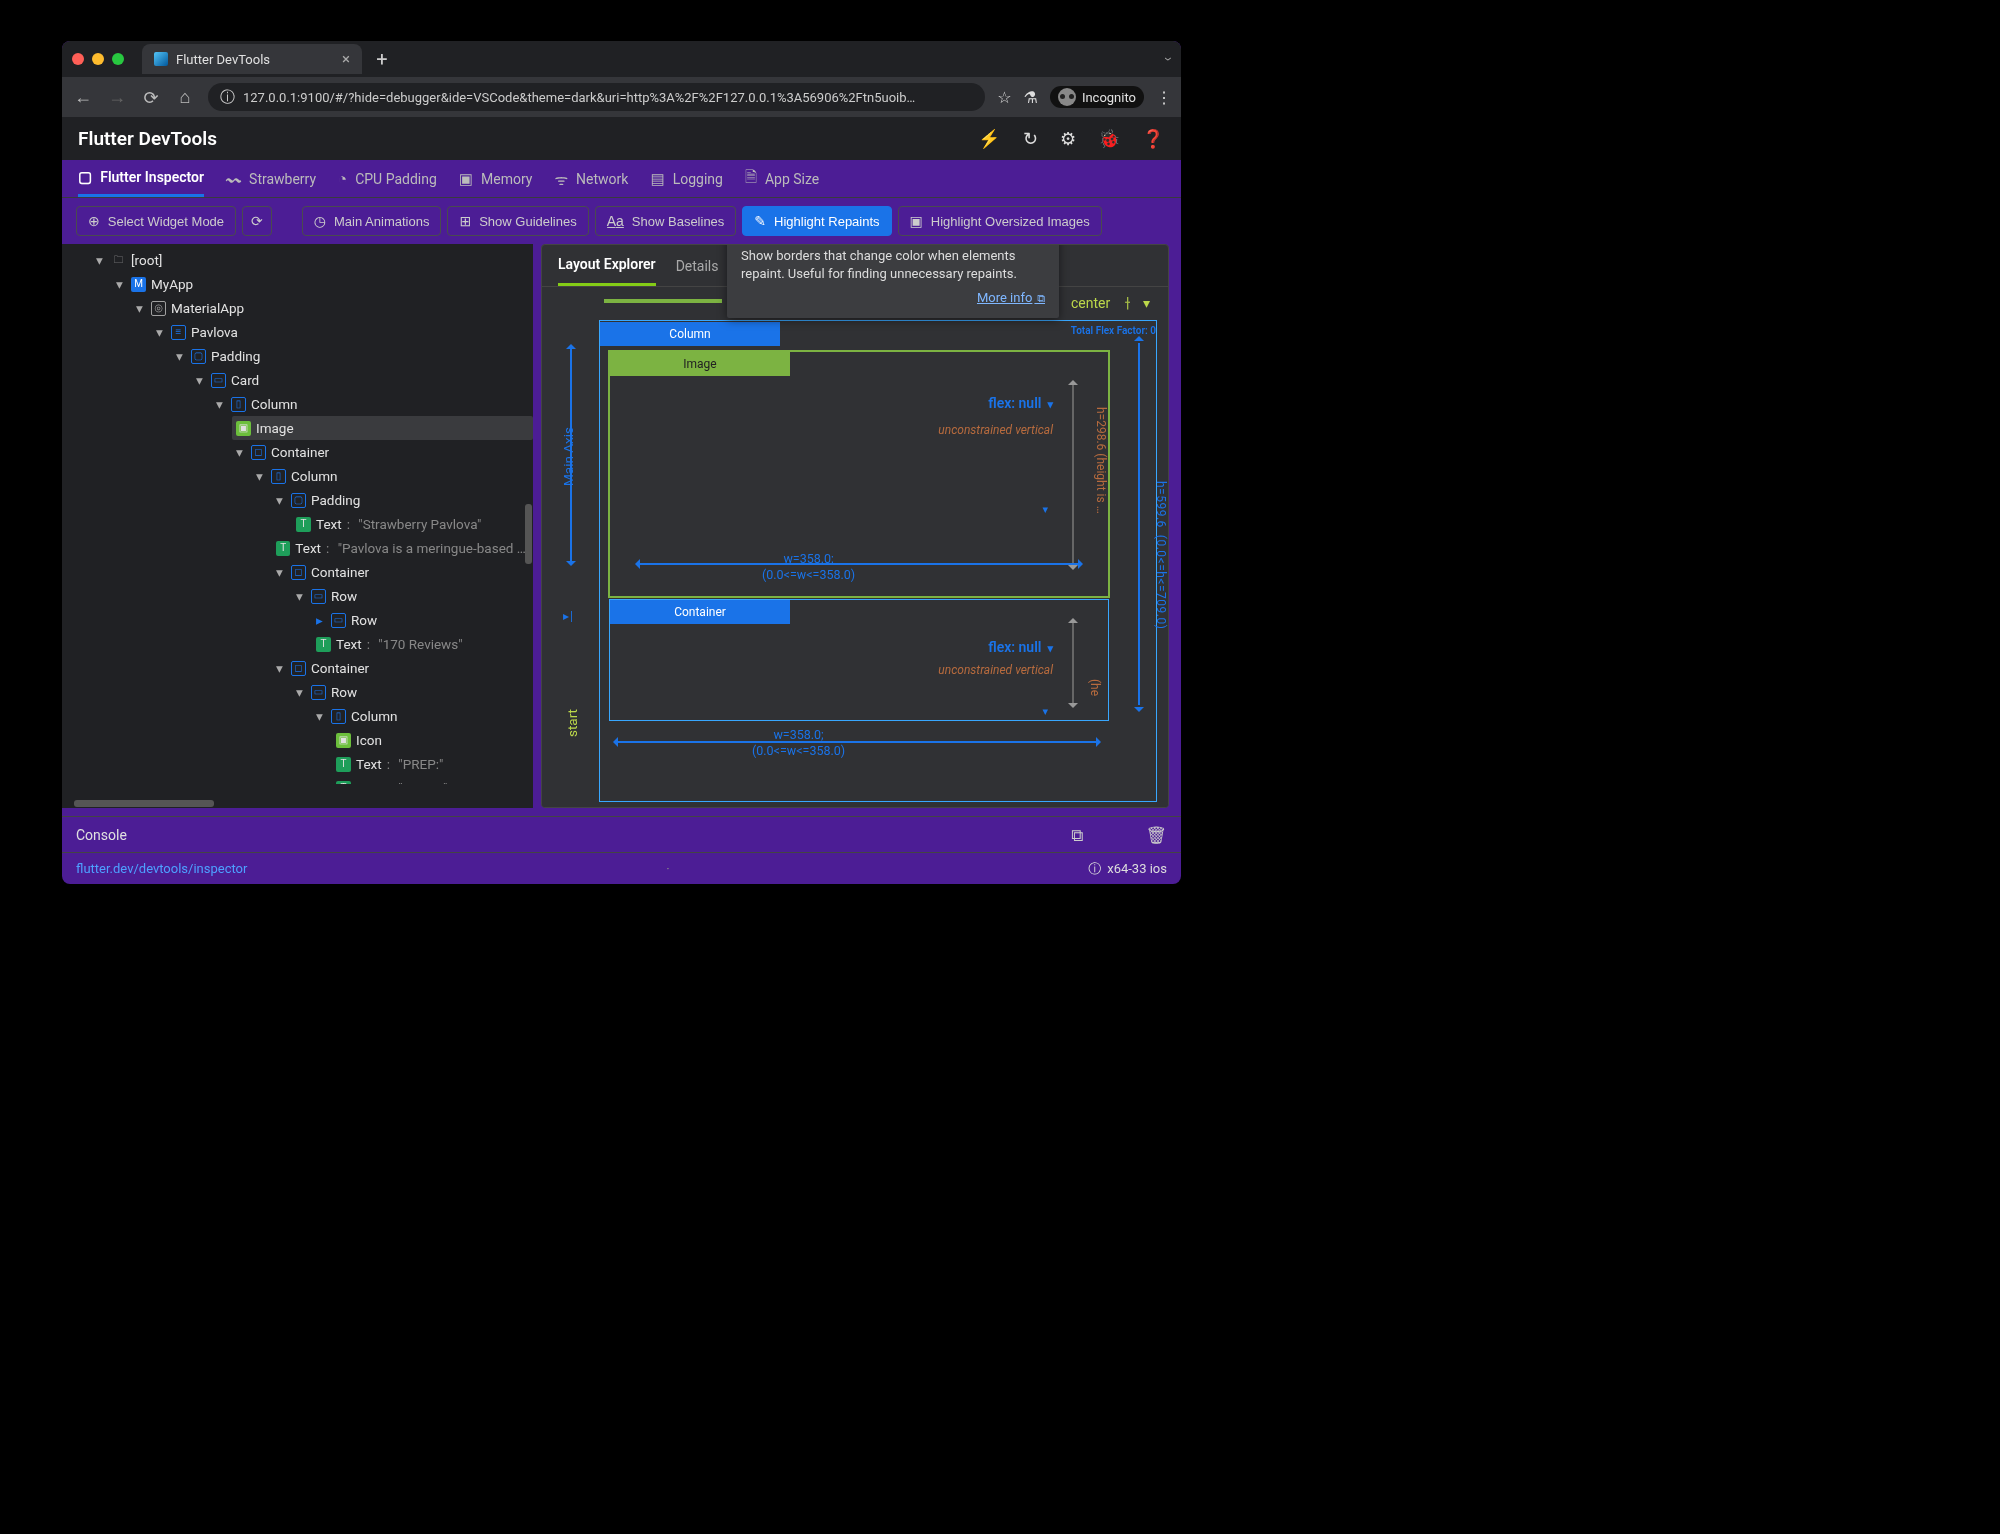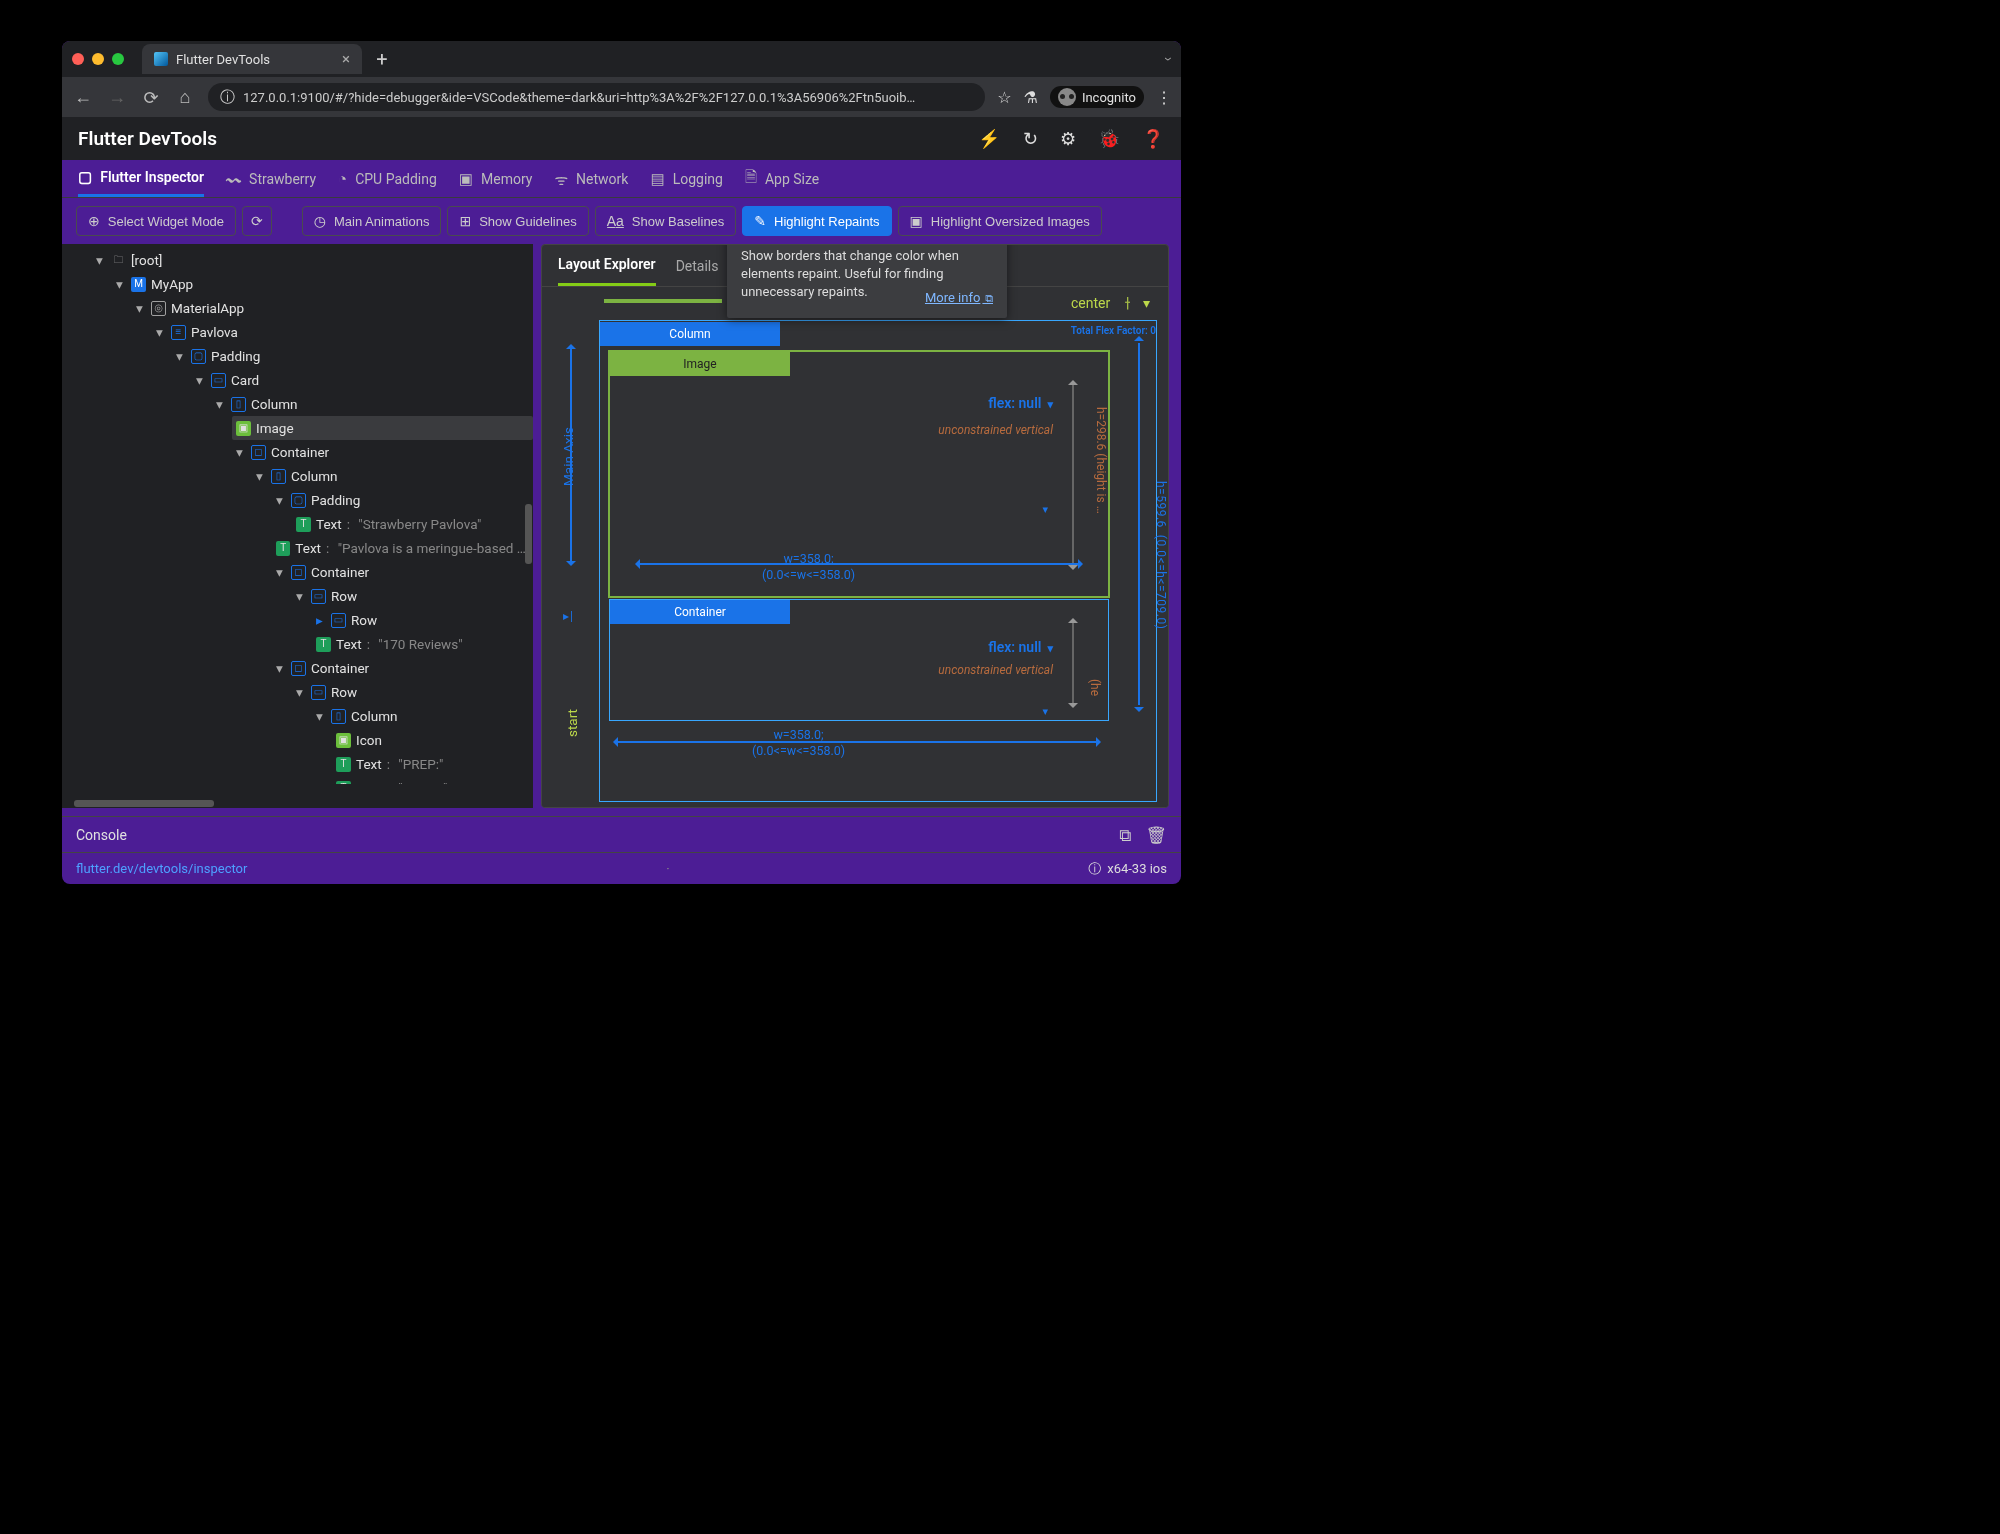--- a/index.html
+++ b/index.html
@@ -123,21 +123,21 @@
   .node-label{ color:#e2e2e2;}
   .node-sub { color:#888; }
   .tree-scroll{ position:absolute; bottom:1px; left:12px; width:140px; height:7px; background:#555; border-radius:3px;}
   .vscroll{ position:absolute; right:1px; top:260px; width:7px; height:60px; background:#555; border-radius:3px;}
   
   .rtabs{ display:flex; height:42px; align-items:center; gap:20px; padding:0 16px; border-bottom:1px solid #444; font-size:14px; position:relative;}
   .rtabs .rtab{ color:#aaa; cursor:pointer; height:100%; display:flex; align-items:center;}
   .rtabs .rtab.active{ color:#fff; font-weight:600; border-bottom:3px solid #84cc16;}
   
   .tooltip {
-    position:absolute; left:185px; top:-10px; width:280px;
+    position:absolute; left:185px; top:-10px; width:332px;
     background:#3c3d40; color:#ddd; font-size:13px; line-height:1.4;
     padding:12px 14px 10px; border-radius:2px; box-shadow:0 2px 10px rgba(0,0,0,.5);
     z-index:20;
   }
   .tooltip .more{ color:#7fb7ff; text-decoration:underline; float:right; margin-top:6px; font-size:13px;}
   .tooltip .ext{ font-size:11px; margin-left:2px;}
   
   .layout-canvas{ flex:1; position:relative; background:#303134; font-size:12px;}
   .alignrow{ position:absolute; right:18px; top:8px; color:#bcd84a; display:flex; align-items:center; gap:14px; font-size:14px;}
   .alignrow .sep{ letter-spacing:-2px;}
@@ -212,21 +212,21 @@
   
   .w-arr2{position:absolute; left:66px; top:448px; width:498px; height:14px;}
   .w-arr2 .line{position:absolute; left:10px; right:10px; top:6px; height:2px; background:#1a73e8;}
   .w-arr2 .tl,.w-arr2 .tr{position:absolute;top:2px;border:5px solid transparent;}
   .w-arr2 .tl{left:0;border-right-color:#1a73e8;}
   .w-arr2 .tr{right:0;border-left-color:#1a73e8;}
   .w-txt2{position:absolute; left:210px; top:440px; text-align:center; color:#1a73e8; font-size:12.5px; line-height:1.25;}
   
   .console-bar{
     height:36px; border-top:1px solid #444; display:flex; align-items:center;
-    padding:0 14px; font-size:14px;
+    padding:0 14px; font-size:14px;gap:48px;
   }
   .console-bar .spacer{flex:1;}
   .console-bar .cic{color:#ccc; margin-left:14px; cursor:pointer; font-size:17px;}
   
   .footer{
     height:32px; border-top:1px solid #444; display:flex; align-items:center; padding:0 14px; font-size:13px;
   }
   .footer a{ color:#4ea0ff;}
   .footer .center{flex:1; text-align:center; color:#888;}
   .footer .plat{ color:#ddd; display:flex; align-items:center; gap:6px;}

